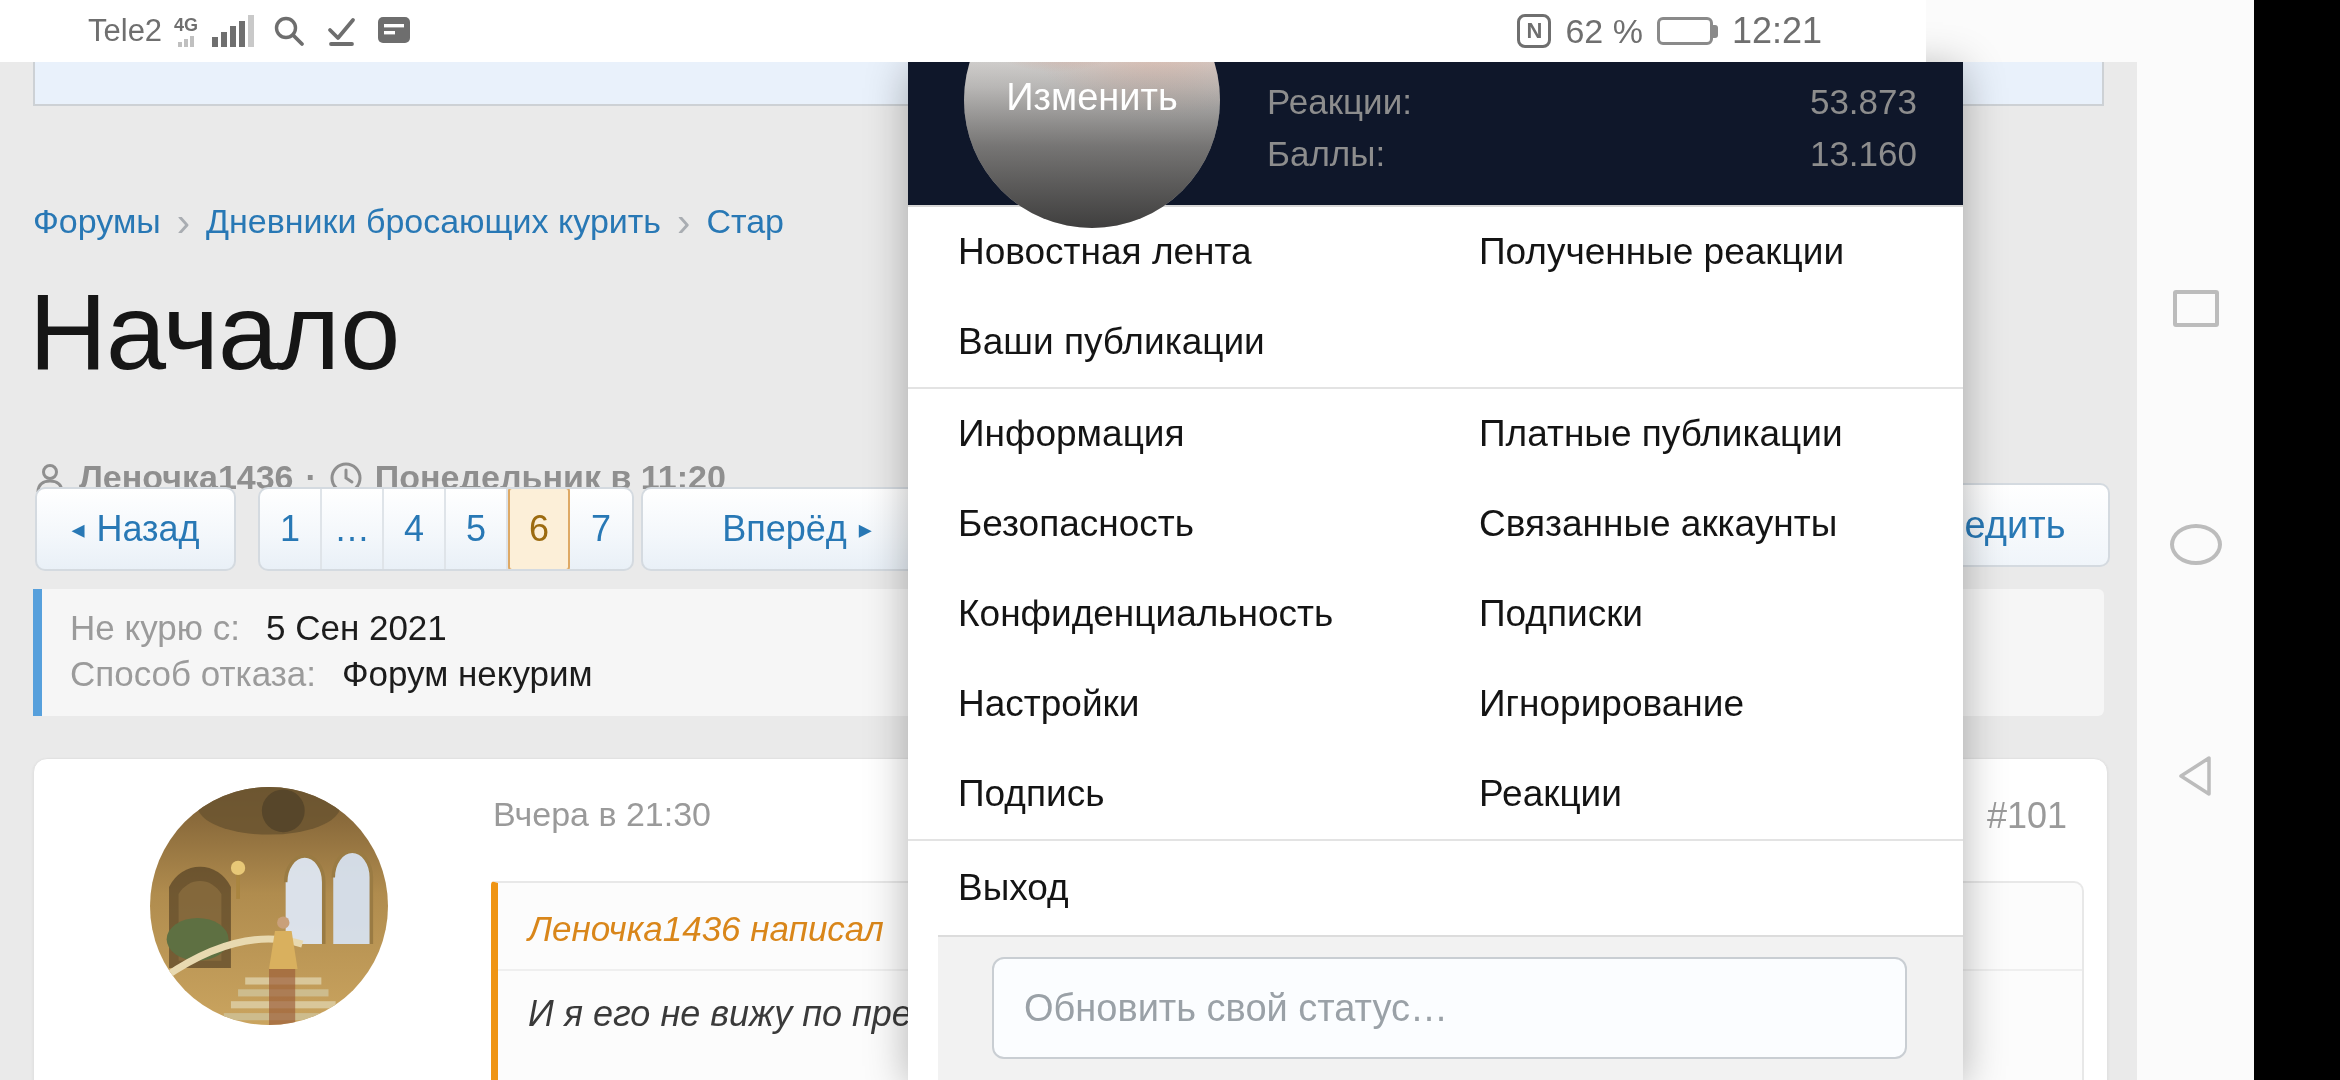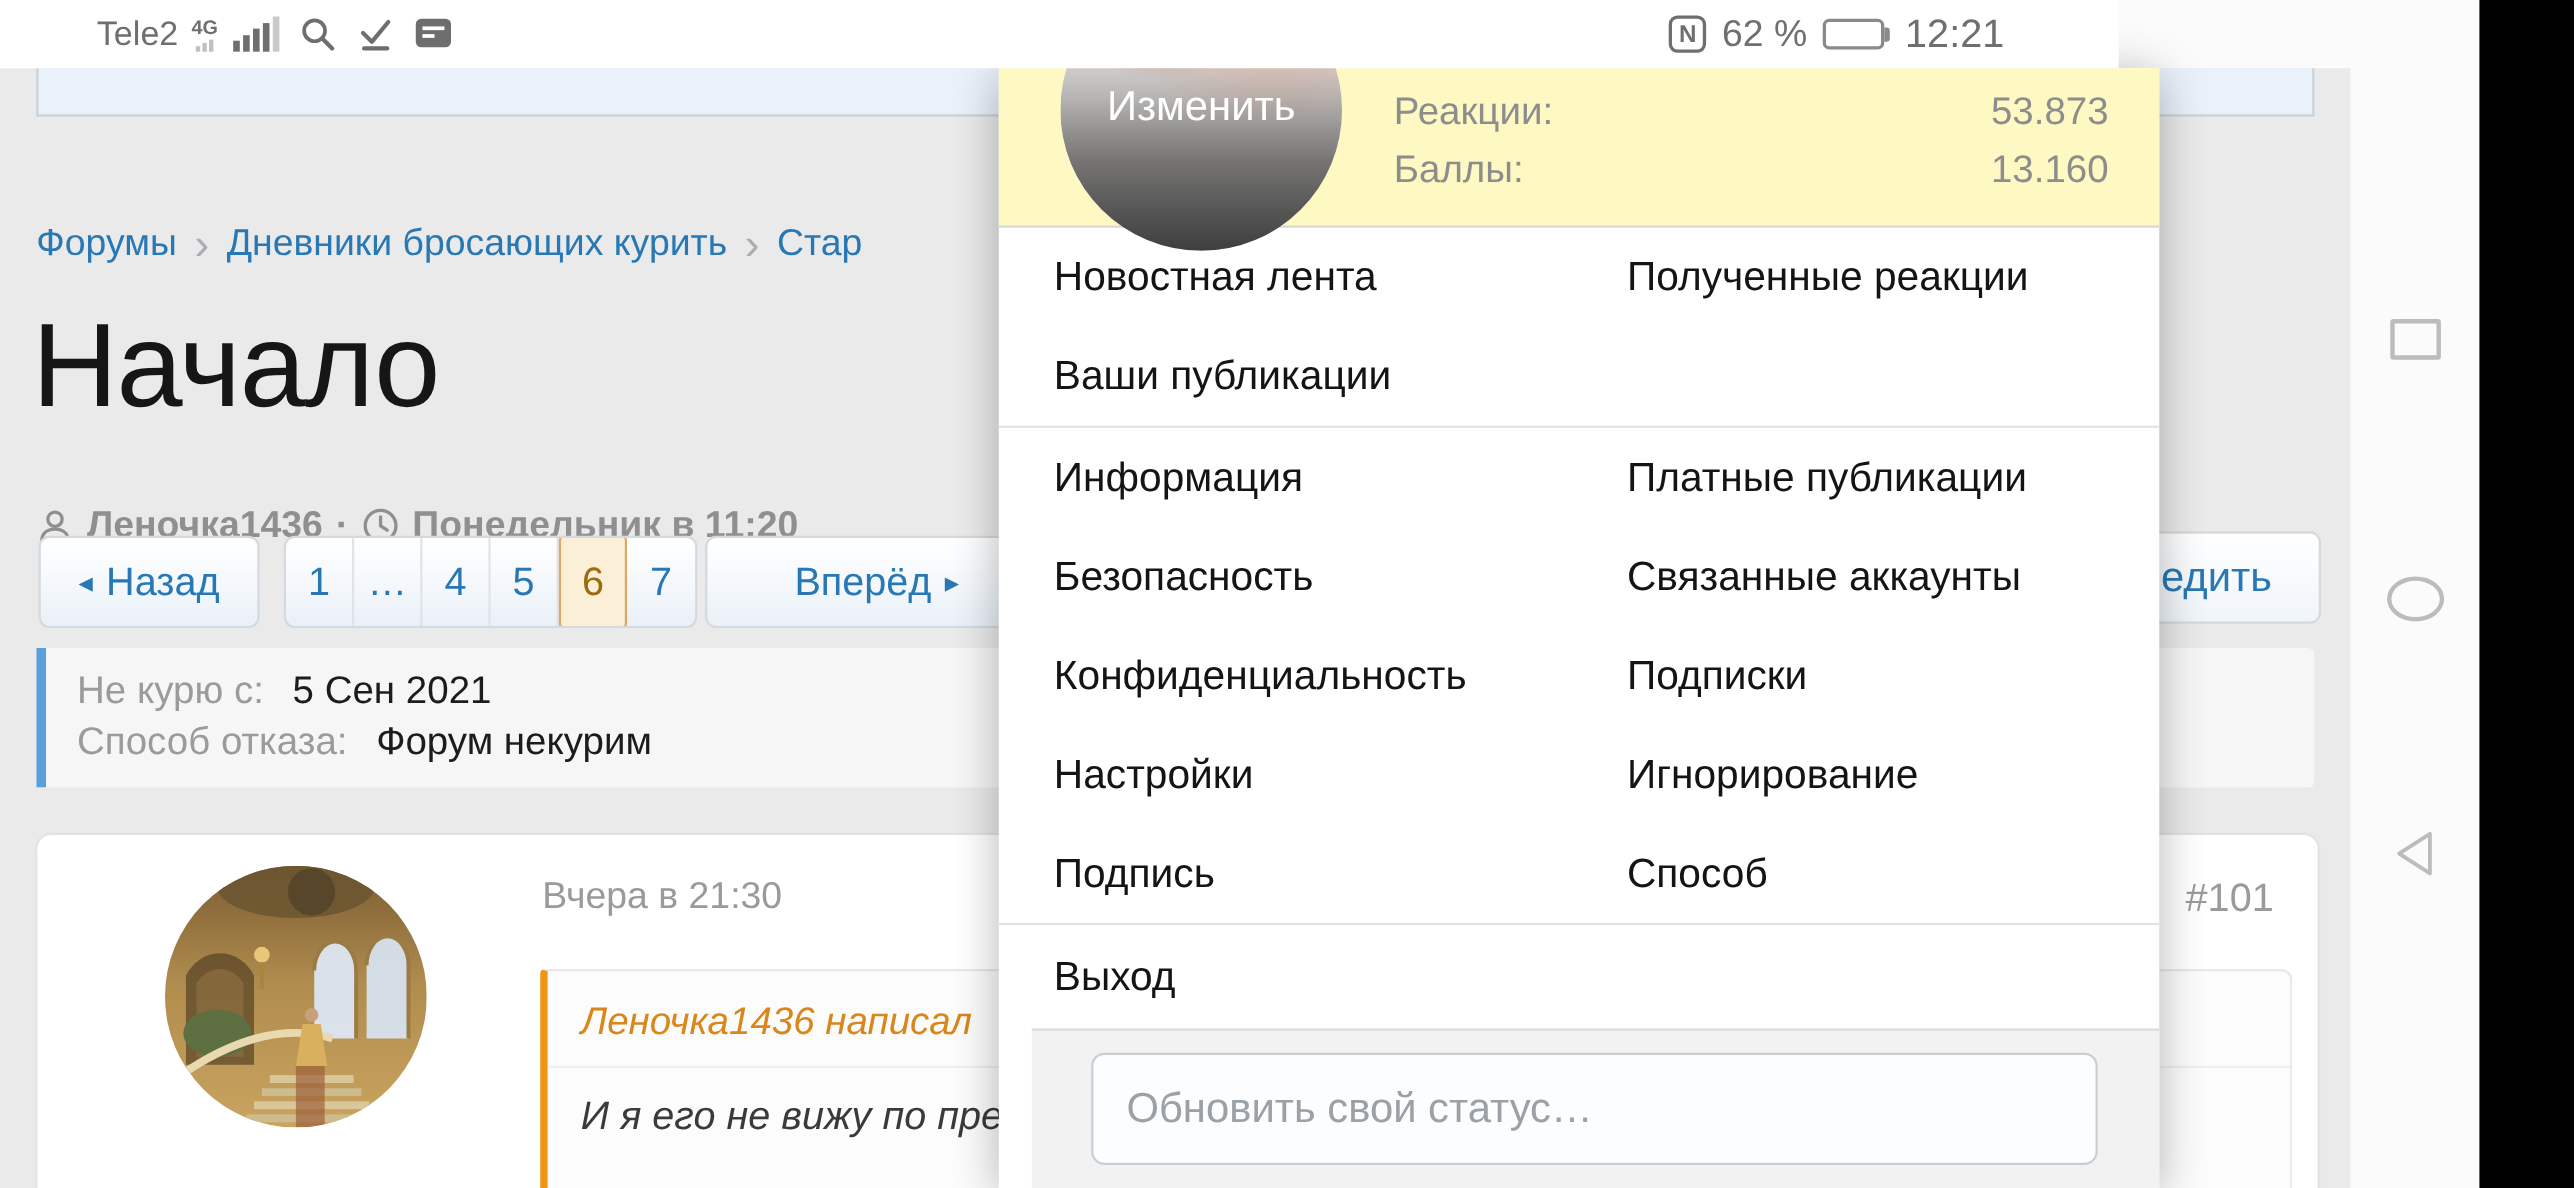--- a/index.html
+++ b/index.html
@@ -75,21 +75,21 @@
   .post-avatar{position:absolute;left:116px;top:28px;width:238px;height:238px;border-radius:50%;overflow:hidden;}
   .post-avatar svg{display:block;width:100%;height:100%;}
   .post-time{position:absolute;left:459px;top:36px;font-size:34px;color:#9a9a9a;}
   .post-number{position:absolute;right:40px;top:36px;font-size:36px;color:#9a9a9a;}
   .quote{position:absolute;left:457px;top:122px;right:23px;bottom:-20px;background:#fcfcfc;border:2px solid #e8e8e8;border-left:7px solid #ef9413;border-radius:4px 10px 10px 4px;}
   .quote-author{display:block;padding:26px 30px 20px 30px;font-size:35px;font-style:italic;color:#d9861a;border-bottom:2px solid #efefef;}
   .quote-text{display:block;padding:22px 30px;font-size:36px;font-style:italic;color:#3a3a3a;}
 
   
   .dropdown{position:absolute;left:908px;top:62px;width:1055px;height:1018px;background:#ffffff;z-index:10;box-shadow:0 6px 40px rgba(0,0,0,.30);}
-  .dd-header{position:relative;height:145px;background:#fef9c3;border-bottom:2px solid #d7d7d7;}
+  .dd-header{position:relative;height:145px;background:#0f172a;border-bottom:2px solid #d7d7d7;}
   .dd-avatar{position:absolute;left:56px;top:-90px;width:256px;height:256px;border-radius:50%;overflow:hidden;z-index:3;
     background:
       radial-gradient(95px 60px at 62% 6%, #b96a55 0%, rgba(185,106,85,0) 72%),
       radial-gradient(120px 70px at 36% 20%, #d79a86 0%, rgba(215,154,134,0) 70%),
       radial-gradient(160px 95px at 76% 28%, #e7c7ba 0%, rgba(231,199,186,0) 78%),
       linear-gradient(180deg,#ccc8c6 0%,#e0dedc 45%,#c7c4c2 100%);}
   .dd-avatar-overlay{position:absolute;left:0;top:0;right:0;bottom:0;background:linear-gradient(180deg,rgba(50,50,50,0) 30%,rgba(40,40,40,.55) 68%,rgba(25,25,25,.78) 100%);}
   .dd-avatar-label{position:absolute;left:0;right:0;top:104px;text-align:center;color:#ffffff;font-size:38px;}
   .dd-stats{position:absolute;right:46px;top:14px;width:650px;}
   .stat-row{display:flex;justify-content:space-between;align-items:center;height:52px;font-size:35px;color:#8d8d8d;}
@@ -247,21 +247,21 @@
     <div class="dd-row">
       <span class="left-cell">Конфиденциальность</span>
       <span class="right-cell">Подписки</span>
     </div>
     <div class="dd-row">
       <span class="left-cell">Настройки</span>
       <span class="right-cell">Игнорирование</span>
     </div>
     <div class="dd-row">
       <span class="left-cell">Подпись</span>
-      <span class="right-cell">Способ</span>
+      <span class="right-cell">Реакции</span>
     </div>
     <div class="dd-div"></div>
     <div class="dd-logout">
       <span>Выход</span>
     </div>
     <div class="dd-footer">
       <input class="status-input" type="text" placeholder="Обновить свой статус…" style="">
     </div>
   </div>
 

